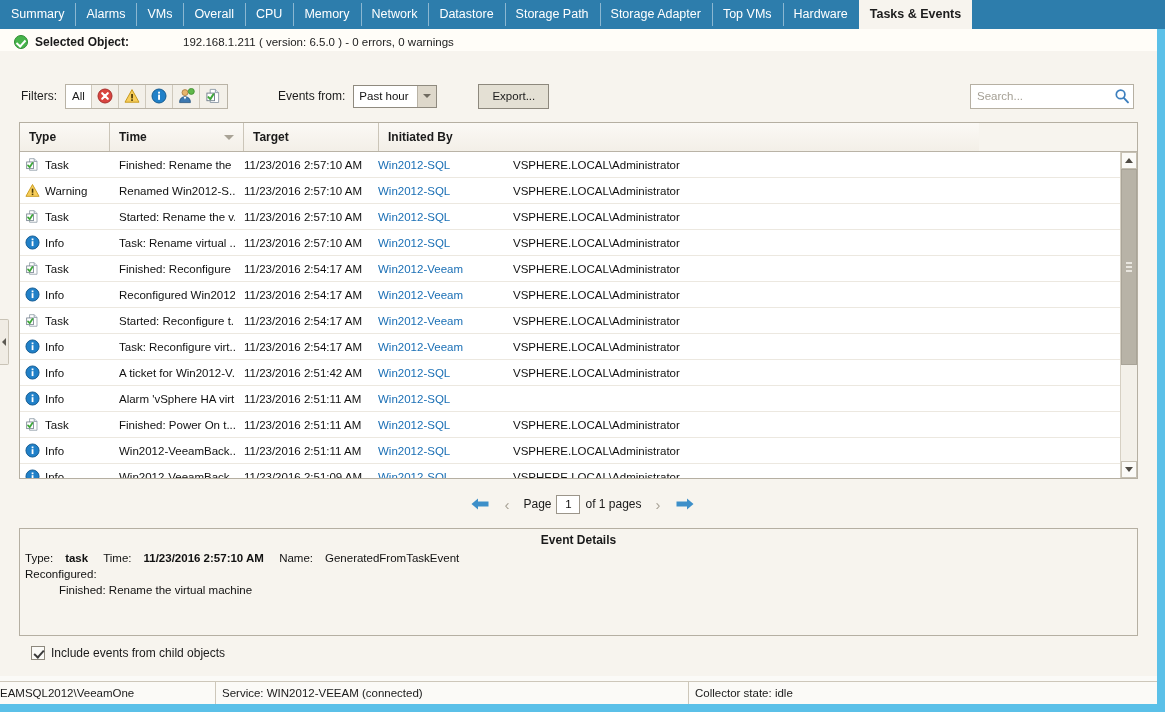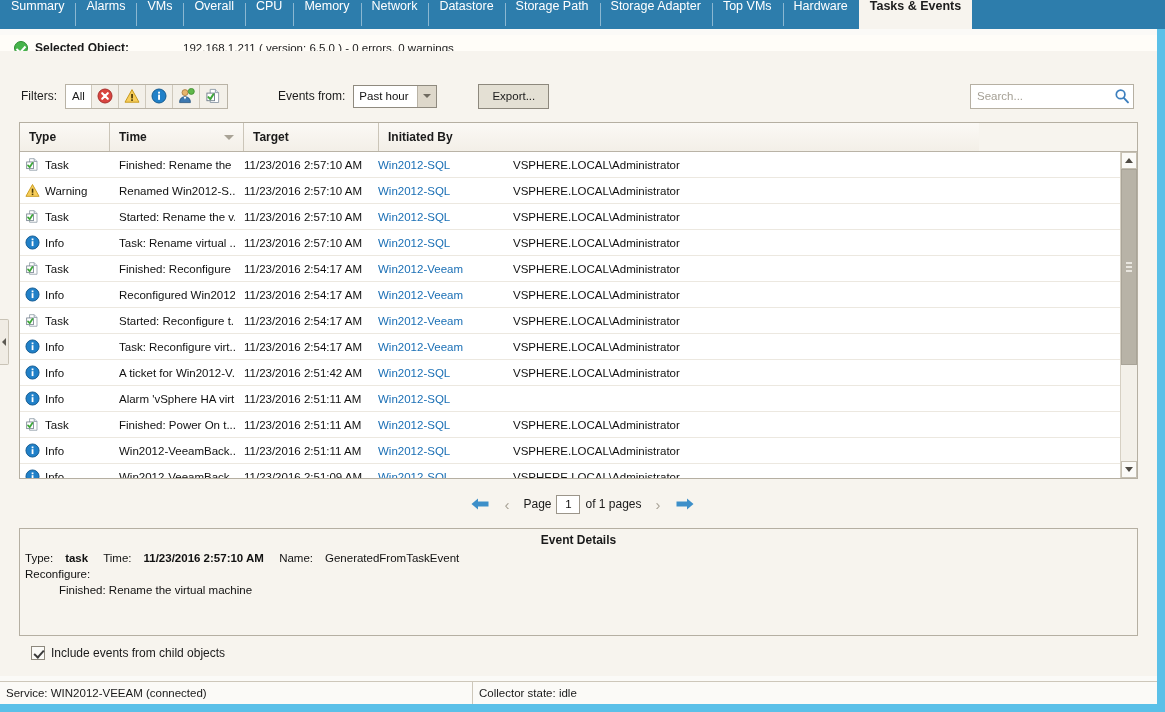--- a/index.html
+++ b/index.html
@@ -31,21 +31,21 @@
     width: 1165px;
     height: 29px;
     background: #2d7dac;
     display: flex;
     align-items: stretch;
     box-sizing: border-box;
   }
   .tab {
     position: relative;
     display: flex;
-    align-items: flex-start;
+    align-items: center;
     padding: 0 11px;
     color: #ffffff;
     font-size: 12.5px;
     line-height: 1;
     white-space: nowrap;
     cursor: default;
     box-sizing: border-box;
   }
   .tab + .tab::before {
     content: "";
@@ -58,21 +58,21 @@
     background: #f7f4ee;
     color: #1d1d1d;
     font-weight: bold;
   }
   .tab.active::before { display: none; }
   .tabbar-fill { flex: 1 1 auto; }
 
   
   .selbar {
     position: absolute;
-    left: 0; top: 35px;
+    left: 0; top: 29px;
     width: 1165px;
     height: 27px;
     background: #fffdf8;
     border-bottom: 1px solid #e3ded4;
     display: flex;
     align-items: center;
     padding-left: 14px;
     box-sizing: border-box;
   }
   .ok-circle {
@@ -906,31 +906,32 @@
     </div>
 
     <div class="details">
       <div class="details-title">Event Details</div>
       <div class="details-body">
         <div class="row1">
           <span>Type:</span><span class="v">task</span>
           <span>Time:</span><span class="v">11/23/2016 2:57:10 AM</span>
           <span>Name:</span><span>GeneratedFromTaskEvent</span>
         </div>
-        <div>Reconfigure:</div>
+        <div>Reconfigured:</div>
         <div class="desc-ind">Finished: Rename the virtual machine</div>
       </div>
     </div>
 
     <div class="childchk">
       <span class="cbox"></span>
       <span class="ctext">Include events from child objects</span>
     </div>
   </div>
 
   <div class="statusbar">
+    <div class="sb-cell sb1">EAMSQL2012\VeeamOne</div>
     <div class="sb-cell sb2">Service: WIN2012-VEEAM (connected)</div>
     <div class="sb-cell sb3">Collector state:  idle</div>
   </div>
 
   <div class="right-edge"></div>
   <div class="bottom-edge"></div>
 </div>
 
 </body></html>

